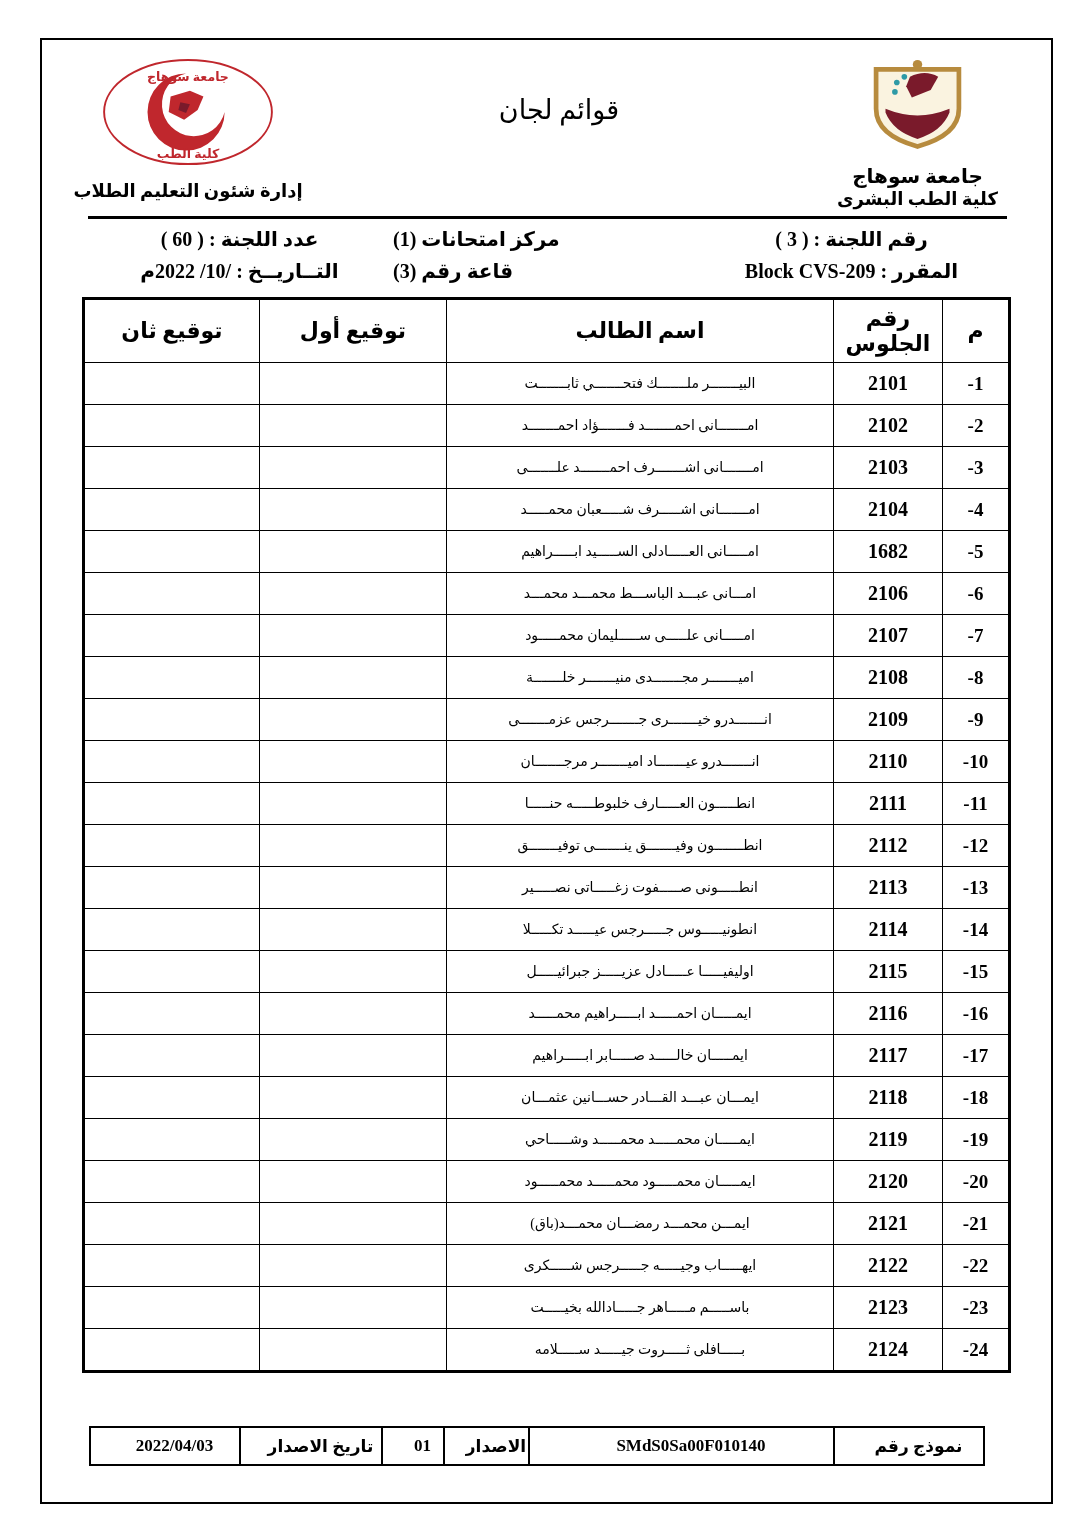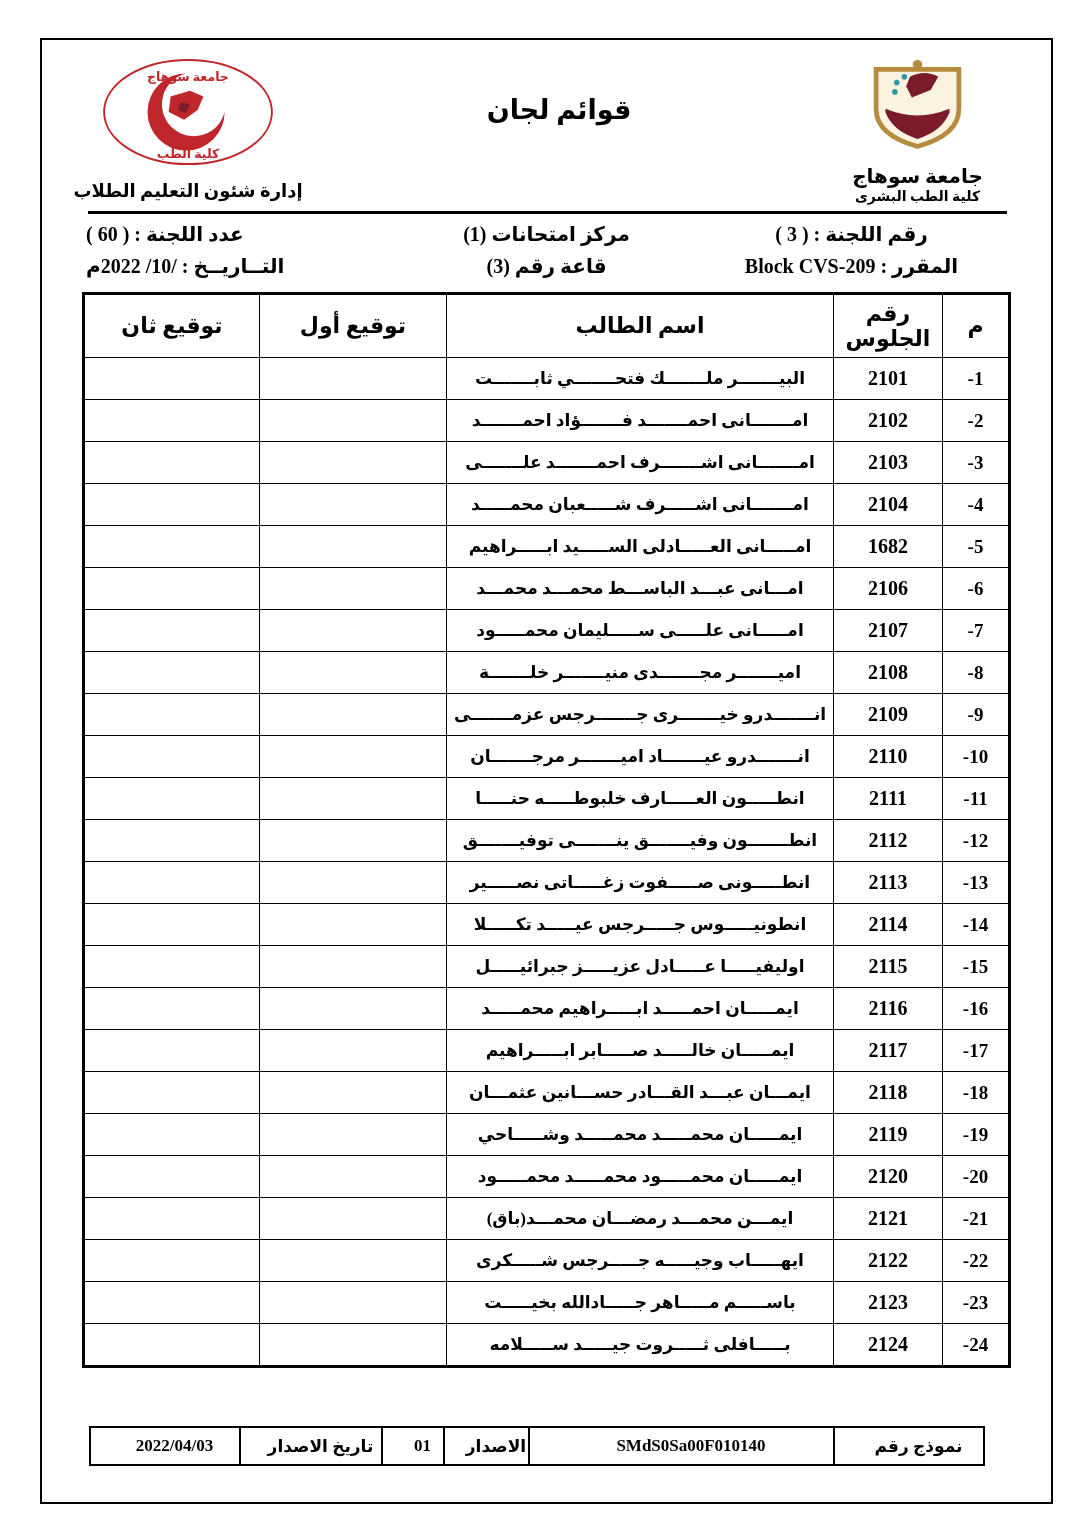--- a/index.html
+++ b/index.html
@@ -6,47 +6,47 @@
   .page{
     width:1087px;height:1536px;position:relative;background:#fff;color:#000;
     font-family:"Liberation Serif","DejaVu Sans",serif;overflow:hidden;margin:0 auto;
   }
   .frame{position:absolute;left:40px;top:38px;width:1009px;height:1462px;border:2px solid #000;}
 
   
   .hdr{display:flex;direction:rtl;justify-content:space-between;align-items:flex-start;padding:18px 26px 0 26px;}
   .hdr-right{width:215px;text-align:center;}
   .org-line1{font-weight:bold;font-size:20px;margin-top:6px;}
-  .org-line2{font-weight:bold;font-size:14px;}
-  .hdr-center{text-align:center;font-weight:bold;padding-top:36px;}
+  .org-line2{font-weight:bold;font-size:18px;}
+  .hdr-center{text-align:center;font-weight:normal;padding-top:36px;}
   .title1{font-size:27px;margin-bottom:7px;}
   .title2{font-size:27px;margin-bottom:9px;}
   .title3{font-size:25px;direction:rtl;}
   .hdr-left{width:240px;text-align:center;}
   .dept{font-weight:bold;font-size:18px;margin-top:10px;}
 
   .rule{border-top:3px solid #000;margin:6px 44px 8px 46px;}
 
   
   .info{direction:rtl;display:grid;grid-template-columns:1fr 1fr 1fr;row-gap:8px;
         padding:0 44px 0 44px;font-weight:bold;font-size:20px;}
   .info .r{text-align:center;padding-right:4px;}
-  .info .c{text-align:center;}
-  .info .l{text-align:left;}
+  .info .c{text-align:left;}
+  .info .l{text-align:center;}
 
   
   table.main{border-collapse:collapse;direction:rtl;table-layout:fixed;width:926px;
              margin:14px auto 0 auto;border:3px solid #000;}
   table.main th,table.main td{border:1px solid #000;padding:0;}
   table.main thead th{height:62px;font-weight:bold;font-size:22px;text-align:center;
                       vertical-align:middle;white-space:pre-line;line-height:1.15;}
   table.main tbody td{height:41px;vertical-align:middle;text-align:center;}
   td.c-no{font-weight:bold;font-size:19px;direction:ltr;}
   td.c-seat{font-weight:bold;font-size:20px;}
-  td.c-name{font-weight:bold;font-size:17px;white-space:nowrap;overflow:hidden;margin-top:44px;}
+  td.c-name{font-weight:normal;font-size:14px;white-space:nowrap;overflow:hidden;margin-top:44px;}
 
   
   table.foot{position:absolute;bottom:36px;right:66px;direction:rtl;border-collapse:collapse;
              table-layout:fixed;font-weight:bold;}
   table.foot td{border:2px solid #000;height:34px;text-align:center;font-size:17px;vertical-align:middle;padding-left:20px;}
   td.ltr{direction:ltr;}
 
   svg text{font-weight:bold;}
 </style>
 </head>

